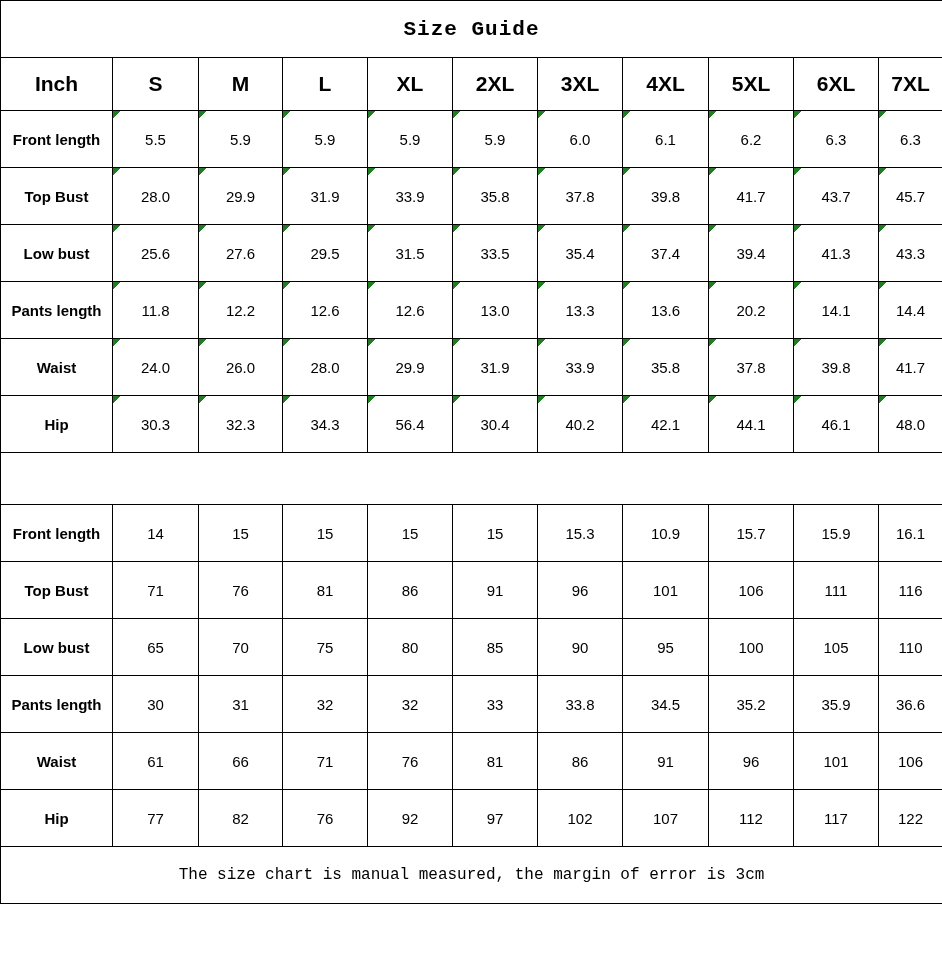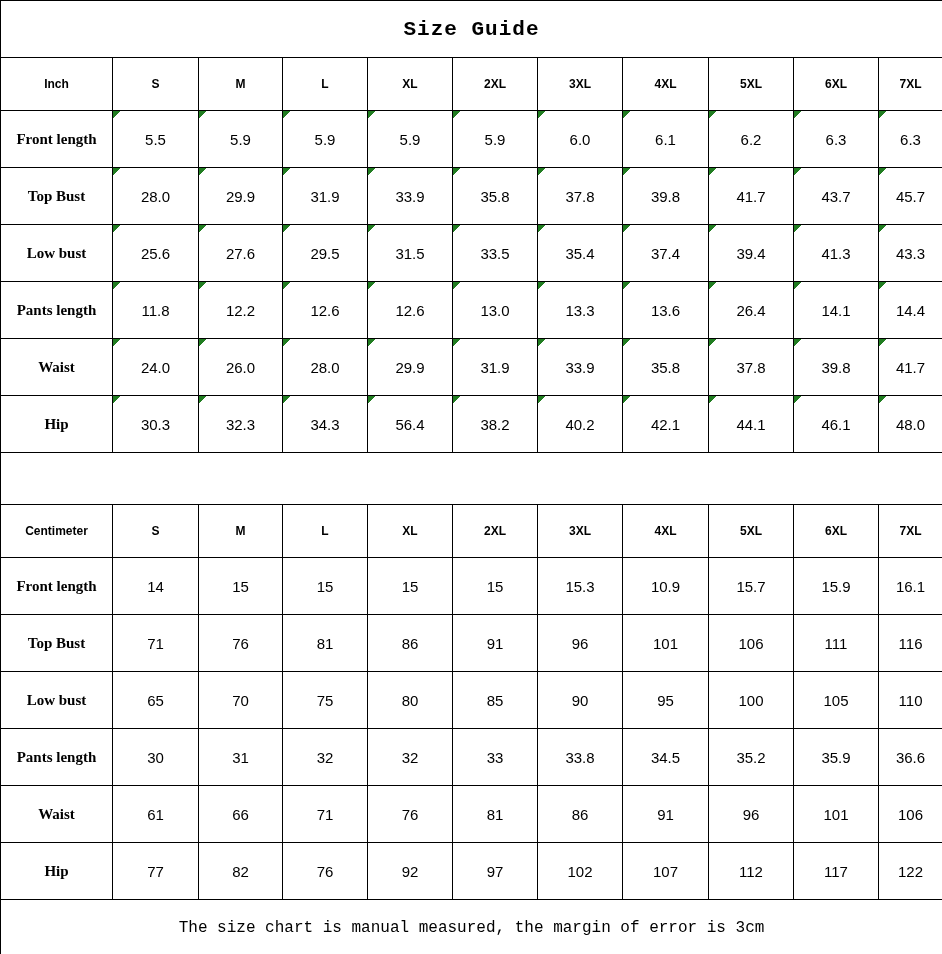--- a/index.html
+++ b/index.html
@@ -29,29 +29,28 @@
   .title-row td {
     height: 56px;
     font-family: "Liberation Mono", "DejaVu Sans Mono", monospace;
     font-size: 21px;
     font-weight: bold;
     letter-spacing: 1px;
   }
   .header-row td {
     height: 52px;
     font-weight: bold;
-    font-size: 12px;
+    font-size: 21px;
   }
   .data-row td {
     height: 56px;
     font-size: 15px;
   }
   .data-row td.rowlabel {
     font-weight: bold;
-    font-family: Liberation Serif, serif;
   }
   td.val.marked {
     
     background-image: linear-gradient(135deg, var(--tri, #217d21) 5px, transparent 5px);
     background-repeat: no-repeat;
   }
   .gap-row td {
     height: 51px;
   }
   .footer-row td {
@@ -138,21 +137,21 @@
         </tr>
         <tr class="data-row">
           <td class="rowlabel">Pants length</td>
           <td class="val marked">11.8</td>
           <td class="val marked">12.2</td>
           <td class="val marked">12.6</td>
           <td class="val marked">12.6</td>
           <td class="val marked">13.0</td>
           <td class="val marked">13.3</td>
           <td class="val marked">13.6</td>
-          <td class="val marked">26.4</td>
+          <td class="val marked">20.2</td>
           <td class="val marked">14.1</td>
           <td class="val marked">14.4</td>
         </tr>
         <tr class="data-row">
           <td class="rowlabel">Waist</td>
           <td class="val marked">24.0</td>
           <td class="val marked">26.0</td>
           <td class="val marked">28.0</td>
           <td class="val marked">29.9</td>
           <td class="val marked">31.9</td>
@@ -161,47 +160,34 @@
           <td class="val marked">37.8</td>
           <td class="val marked">39.8</td>
           <td class="val marked">41.7</td>
         </tr>
         <tr class="data-row">
           <td class="rowlabel">Hip</td>
           <td class="val marked">30.3</td>
           <td class="val marked">32.3</td>
           <td class="val marked">34.3</td>
           <td class="val marked">56.4</td>
-          <td class="val marked">38.2</td>
+          <td class="val marked">30.4</td>
           <td class="val marked">40.2</td>
           <td class="val marked">42.1</td>
           <td class="val marked">44.1</td>
           <td class="val marked">46.1</td>
           <td class="val marked">48.0</td>
         </tr>
       </tbody>
     <tbody>
       <tr class="gap-row">
         <td colspan="11"></td>
       </tr>
     </tbody>
     <tbody id="cm-body">
-        <tr class="header-row">
-          <td>Centimeter</td>
-          <td>S</td>
-          <td>M</td>
-          <td>L</td>
-          <td>XL</td>
-          <td>2XL</td>
-          <td>3XL</td>
-          <td>4XL</td>
-          <td>5XL</td>
-          <td>6XL</td>
-          <td>7XL</td>
-        </tr>
         <tr class="data-row">
           <td class="rowlabel">Front length</td>
           <td class="val">14</td>
           <td class="val">15</td>
           <td class="val">15</td>
           <td class="val">15</td>
           <td class="val">15</td>
           <td class="val">15.3</td>
           <td class="val">10.9</td>
           <td class="val">15.7</td>

